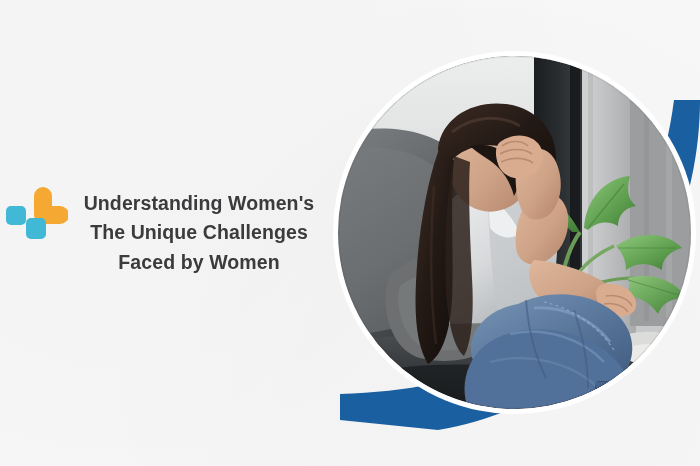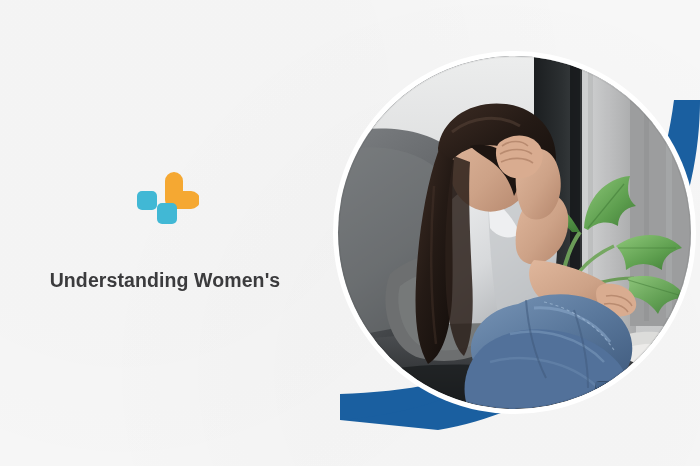--- a/index.html
+++ b/index.html
@@ -34,21 +34,20 @@
   }
 
   
   .left-panel {
     position: absolute;
     left: 0;
     top: 0;
     width: 330px;
     height: 466px;
     display: flex;
-    flex-direction: column;
     align-items: center;
     justify-content: center;
   }
 
   .logo-wrap {
     width: 64px;
     height: 62px;
     position: relative;
     margin-bottom: 34px;
     margin-left: 4px;
@@ -116,20 +115,22 @@
         <path d="M30 2 h13 a9 9 0 0 1 9 9 v10 h8 a9 9 0 0 1 0 18 h-17 a9 9 0 0 1 -9 -9 v-19 a9 9 0 0 1 9 -9 z" fill="#f5a832" transform="translate(-4,0)"></path>
 
         <rect x="2" y="21" width="20" height="19" rx="5" fill="#41b8d5"></rect>
 
         <rect x="22" y="33" width="20" height="21" rx="5" fill="#41b8d5"></rect>
       </svg>
     </div>
 
     <div class="headline">
       <span class="line">Understanding Women's</span>
+      <span class="line">The Unique Challenges</span>
+      <span class="line">Faced by Women</span>
     </div>
 
   </div>
 
   <div class="right-graphic">
 
     <svg class="swoosh-svg" viewBox="0 0 382 466" preserveAspectRatio="none">
       <path d="M382 100
                C 382 100, 372 236, 300 320
                C 246 383, 152 420, 22 420

